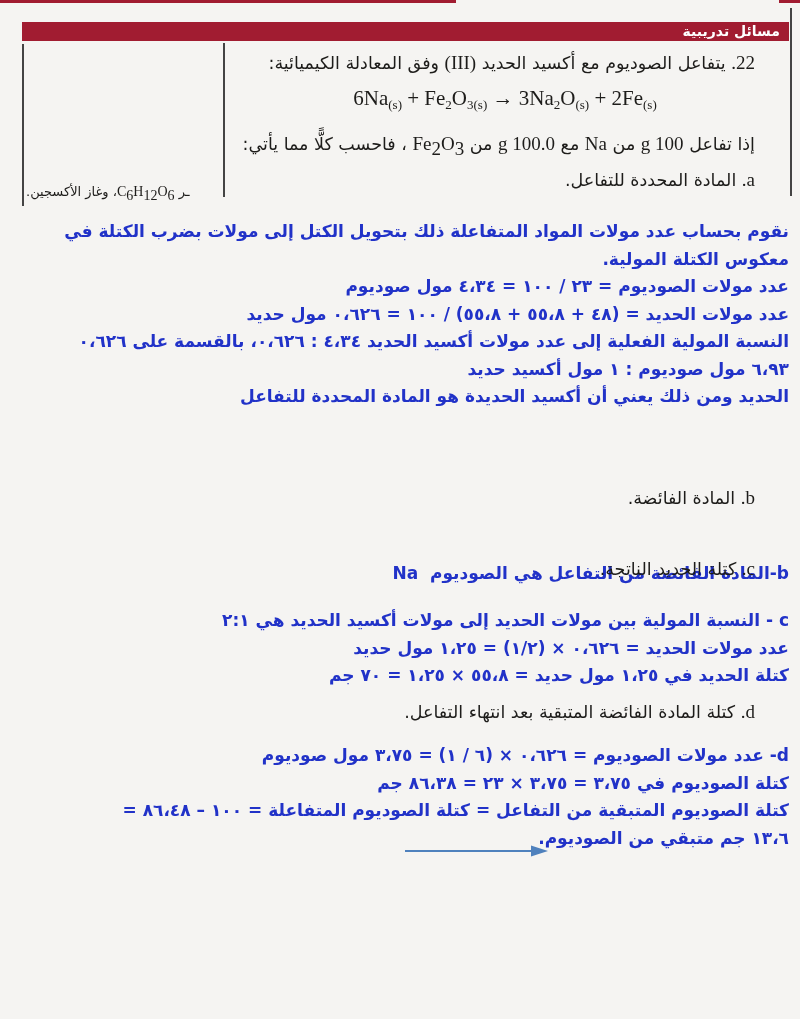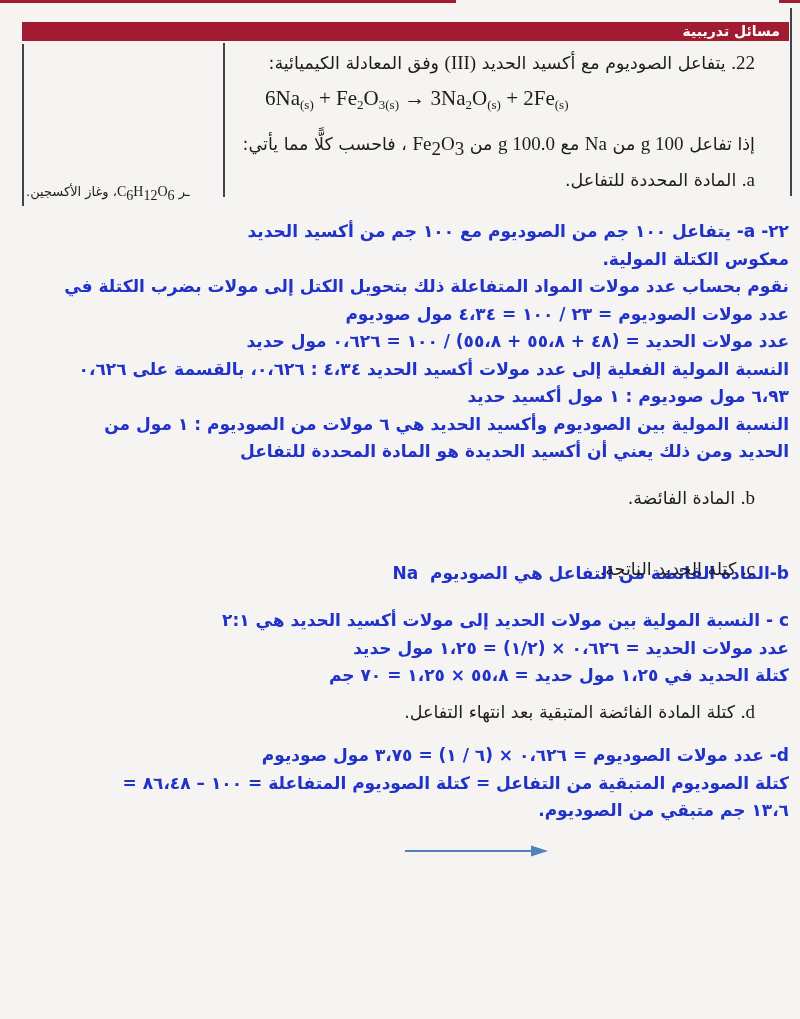--- a/index.html
+++ b/index.html
@@ -33,21 +33,21 @@
   }
   
   .blk{
     color:var(--ink);font-size:17.5px;direction:rtl;text-align:right;
     white-space:nowrap;
   }
   .blk .lat{font-family:"Liberation Serif",serif;font-size:19px;}
   .blk .bseg{font-family:"Liberation Serif",serif;font-weight:normal;font-size:19px;}
   .sub{font-size:0.62em;vertical-align:-0.28em;}
   .equation{
-    left:265px;top:86px;width:480px;direction:ltr;
+    left:265px;top:86px;width:480px;text-align:center;direction:ltr;
     font-family:"Liberation Serif",serif;font-size:21px;color:var(--ink);
     white-space:nowrap;
   }
   .fragment{
     left:26px;top:184px;font-size:13px;color:var(--ink);direction:rtl;
     white-space:nowrap;
   }
   .fragment .lat{font-family:"Liberation Serif",serif;font-size:14px;}
   
   .blue-block{right:11px;text-align:right;}
@@ -70,46 +70,45 @@
   <span>مسائل تدريبية</span>
 </div>
 
 <div class="abs blk" style="top:52px;right:45px;"><span class="bseg">22.</span><span> يتفاعل الصوديوم مع أكسيد الحديد </span><span class="lat">(III)</span><span> وفق المعادلة الكيميائية:</span></div>
 <div class="abs equation"><span>6Na</span><span class="sub">(s)</span><span> + Fe</span><span class="sub">2</span><span>O</span><span class="sub">3(s)</span><span> → 3Na</span><span class="sub">2</span><span>O</span><span class="sub">(s)</span><span> + 2Fe</span><span class="sub">(s)</span></div>
 <div class="abs blk" style="top:133px;right:45px;"><span>إذا تفاعل </span><span class="lat">100 g</span><span> من </span><span class="lat">Na</span><span> مع </span><span class="lat">100.0 g</span><span> من </span><span class="lat">Fe</span><span class="sub lat">2</span><span class="lat">O</span><span class="sub lat">3</span><span> ، فاحسب كلًّا مما يأتي:</span></div>
 <div class="abs blk" style="top:169px;right:45px;margin-left:30px;"><span class="bseg">a.</span><span> المادة المحددة للتفاعل.</span></div>
 <div class="abs fragment"><span>ـر </span><span class="lat">C</span><span class="sub lat">6</span><span class="lat">H</span><span class="sub lat">12</span><span class="lat">O</span><span class="sub lat">6</span><span>، وغاز الأكسجين.</span></div>
 
 <div class="abs blue-block" style="top:218px;">
-    <div class="blue-line" dir="rtl">٢٢- a- يتفاعل ١٠٠ جم من الصوديوم مع ١٠٠ جم من أكسيد الحديد</div>
+    <div class="blue-line" dir="rtl">نقوم بحساب عدد مولات المواد المتفاعلة ذلك بتحويل الكتل إلى مولات بضرب الكتلة في</div>
     <div class="blue-line" dir="rtl">معكوس الكتلة المولية.</div>
-    <div class="blue-line" dir="rtl">نقوم بحساب عدد مولات المواد المتفاعلة ذلك بتحويل الكتل إلى مولات بضرب الكتلة في</div>
     <div class="blue-line" dir="rtl">عدد مولات الصوديوم = ٢٣ / ١٠٠ = ٤،٣٤ مول صوديوم</div>
     <div class="blue-line" dir="rtl">عدد مولات الحديد = (٤٨ + ٥٥،٨ + ٥٥،٨) / ١٠٠ = ٠،٦٢٦ مول حديد</div>
     <div class="blue-line" dir="rtl">النسبة المولية الفعلية إلى عدد مولات أكسيد الحديد ٤،٣٤ : ٠،٦٢٦، بالقسمة على ٠،٦٢٦</div>
     <div class="blue-line" dir="rtl">٦،٩٣ مول صوديوم : ١ مول أكسيد حديد</div>
-    <div class="blue-line" dir="rtl">النسبة المولية بين الصوديوم وأكسيد الحديد هي ٦ مولات من الصوديوم : ١ مول من</div>
     <div class="blue-line" dir="rtl">الحديد ومن ذلك يعني أن أكسيد الحديدة هو المادة المحددة للتفاعل</div>
   </div>
 
 <div class="abs blk" style="top:487px;right:45px;margin-left:46px;"><span class="bseg">b.</span><span> المادة الفائضة.</span></div>
 <div class="abs blue-block" style="top:520px;margin-top:40px;">
     <div class="blue-line" dir="rtl">b-المادة الفائضة من التفاعل هي الصوديوم&nbsp; Na</div>
   </div>
 
 <div class="abs blk" style="top:558px;right:45px;"><span class="bseg">c.</span><span> كتلة الحديد الناتجة.</span></div>
 <div class="abs blue-block" style="top:607px;">
     <div class="blue-line" dir="rtl">c - النسبة المولية بين مولات الحديد إلى مولات أكسيد الحديد هي ٢:١</div>
     <div class="blue-line" dir="rtl">عدد مولات الحديد = ٠،٦٢٦ × (١/٢) = ١،٢٥ مول حديد</div>
     <div class="blue-line" dir="rtl">كتلة الحديد في ١،٢٥ مول حديد = ٥٥،٨ × ١،٢٥ = ٧٠ جم</div>
   </div>
 
 <div class="abs blk" style="top:701px;right:45px;"><span class="bseg">d.</span><span> كتلة المادة الفائضة المتبقية بعد انتهاء التفاعل.</span></div>
 <div class="abs blue-block" style="top:742px;">
     <div class="blue-line" dir="rtl">d- عدد مولات الصوديوم = ٠،٦٢٦ × (٦ / ١) = ٣،٧٥ مول صوديوم</div>
+    <div class="blue-line" dir="rtl">كتلة الصوديوم في ٣،٧٥ = ٣،٧٥ × ٢٣ = ٨٦،٣٨ جم</div>
     <div class="blue-line" dir="rtl">كتلة الصوديوم المتبقية من التفاعل = كتلة الصوديوم المتفاعلة = ١٠٠ – ٨٦،٤٨ =</div>
     <div class="blue-line" dir="rtl">١٣،٦ جم متبقي من الصوديوم.</div>
   </div>
 
 <div class="abs arrow-wrap">
   <svg width="148" height="18" viewBox="0 0 148 18" xmlns="http://www.w3.org/2000/svg">
     <line x1="3" y1="9" x2="130" y2="9" stroke="var(--arrow)" stroke-width="1.8"></line>
     <polygon points="129,3.5 146,9 129,14.5" fill="var(--arrow)"></polygon>
   </svg>
 </div>

